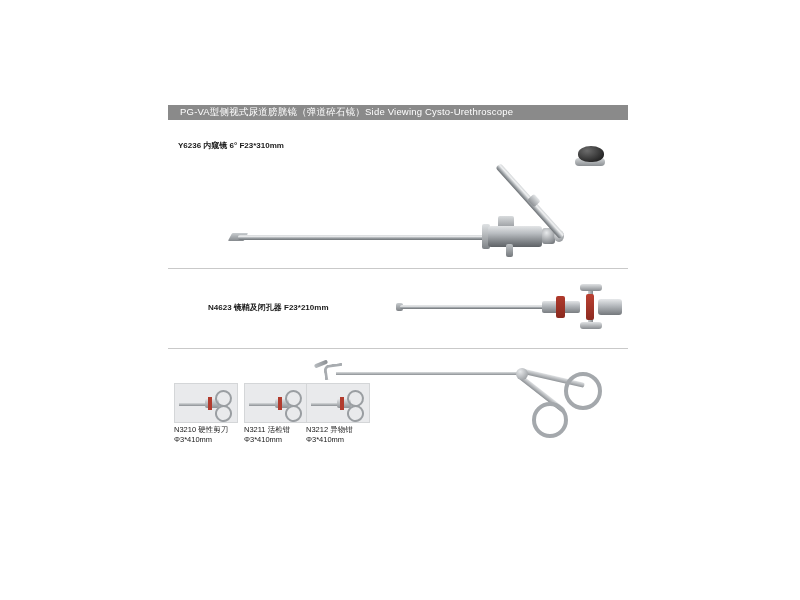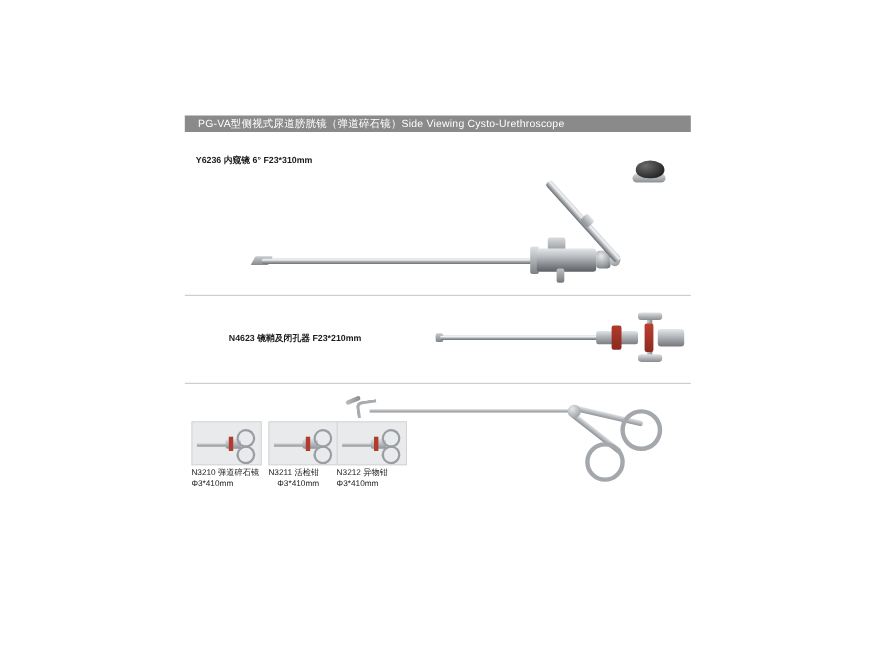--- a/index.html
+++ b/index.html
@@ -276,21 +276,21 @@
   }
 
   .thumb-caption {
     position: absolute;
     font-size: 7.5px;
     color: #1a1a1a;
     line-height: 10px;
     white-space: nowrap;
   }
   .cap-1 { left: 174px; top: 425px; }
-  .cap-2 { left: 244px; top: 425px; text-align: right; }
+  .cap-2 { left: 244px; top: 425px; }
   .cap-3 { left: 306px; top: 425px; }
 
   
   .forceps { position: absolute; left: 306px; top: 360px; width: 290px; height: 85px; }
   .fc-shaft {
     position: absolute;
     left: 30px; top: 12px;
     width: 190px; height: 3px;
     background: linear-gradient(to bottom, #d9dcde, #8d9195);
   }
@@ -425,21 +425,21 @@
     <div class="fc-hook"></div>
     <div class="fc-shaft"></div>
     <div class="fc-handle-upper"></div>
     <div class="fc-handle-lower"></div>
     <div class="fc-pivot"></div>
     <div class="fc-ring-top"></div>
     <div class="fc-ring-bottom"></div>
   </div>
 
   <div class="thumb-caption cap-1">
-    <div>N3210  弹道碎石镜</div>
+    <div>N3210  硬性剪刀</div>
     <div>Φ3*410mm</div>
   </div>
   <div class="thumb-caption cap-2">
     <div>N3211  活检钳</div>
     <div>Φ3*410mm</div>
   </div>
   <div class="thumb-caption cap-3">
     <div>N3212  异物钳</div>
     <div>Φ3*410mm</div>
   </div>

